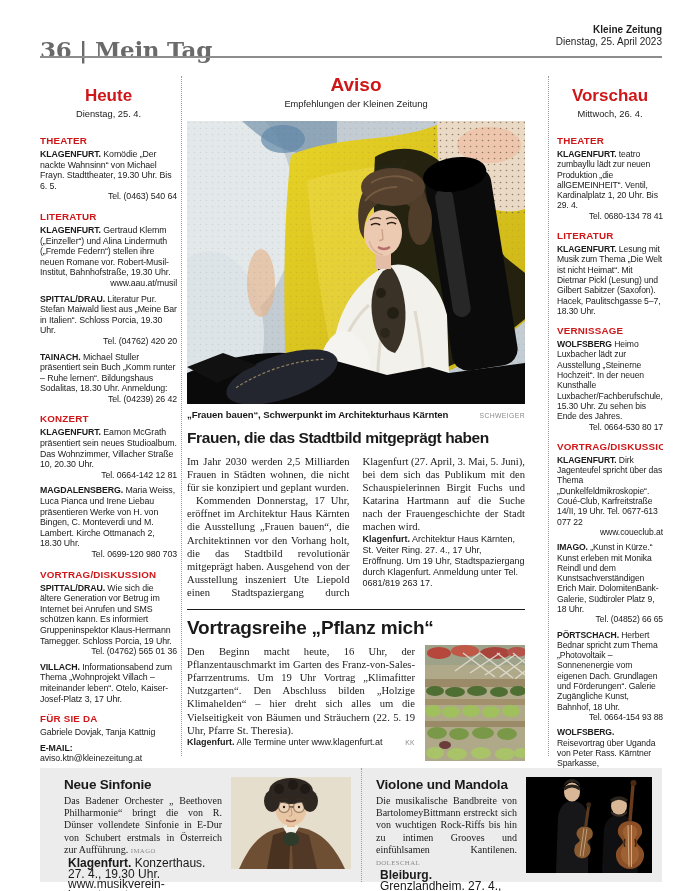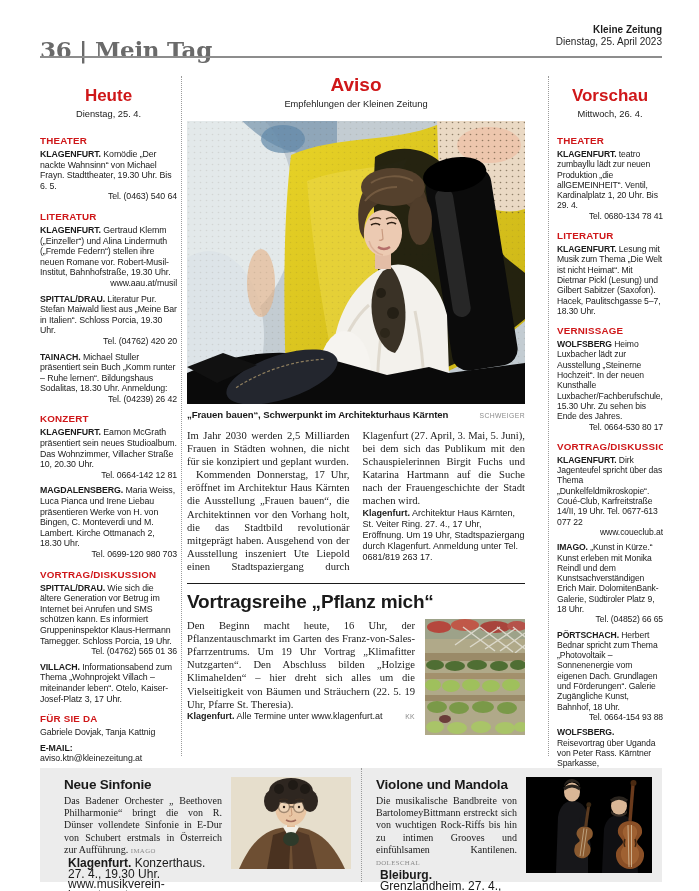--- a/index.html
+++ b/index.html
@@ -271,20 +271,21 @@
       <path d="M0,246 L36,232 L70,244 L30,262 Z" fill="#111"></path>
     </svg>
   </figure>
 
   <div class="capline">
     <span class="cap-bold">„Frauen bauen“, Schwerpunkt im Architekturhaus Kärnten</span>
     <span class="credit">SCHWEIGER</span>
   </div>
 
   <article>
+    <h2 class="headline">Frauen, die das Stadtbild mitgeprägt haben</h2>
     <div class="body-cols">
       <p>Im Jahr 2030 werden 2,5 Milliarden Frauen in Städten wohnen, die nicht für sie konzipiert und geplant wurden.</p>
       <p class="p2">Kommenden Donnerstag, 17 Uhr, eröffnet im Architektur Haus Kärnten die Ausstellung „Frauen bauen“, die Architektinnen vor den Vorhang holt, die das Stadtbild revolutionär mitgeprägt haben. Ausgehend von der Ausstellung inszeniert Ute Liepold einen Stadtspaziergang durch Klagenfurt (27. April, 3. Mai, 5. Juni), bei dem sich das Publikum mit den Schauspielerinnen Birgit Fuchs und Katarina Hartmann auf die Suche nach der Frauengeschichte der Stadt machen wird.</p>
       <p class="article-info">
         <span class="loc">Klagenfurt.</span>
         <span>Architektur Haus Kärnten, St. Veiter Ring. 27. 4., 17 Uhr, Eröffnung. Um 19 Uhr, Stadtspaziergang durch Klagenfurt. Anmeldung unter Tel. 0681/819 263 17.</span>
       </p>
     </div>
   </article>
 

